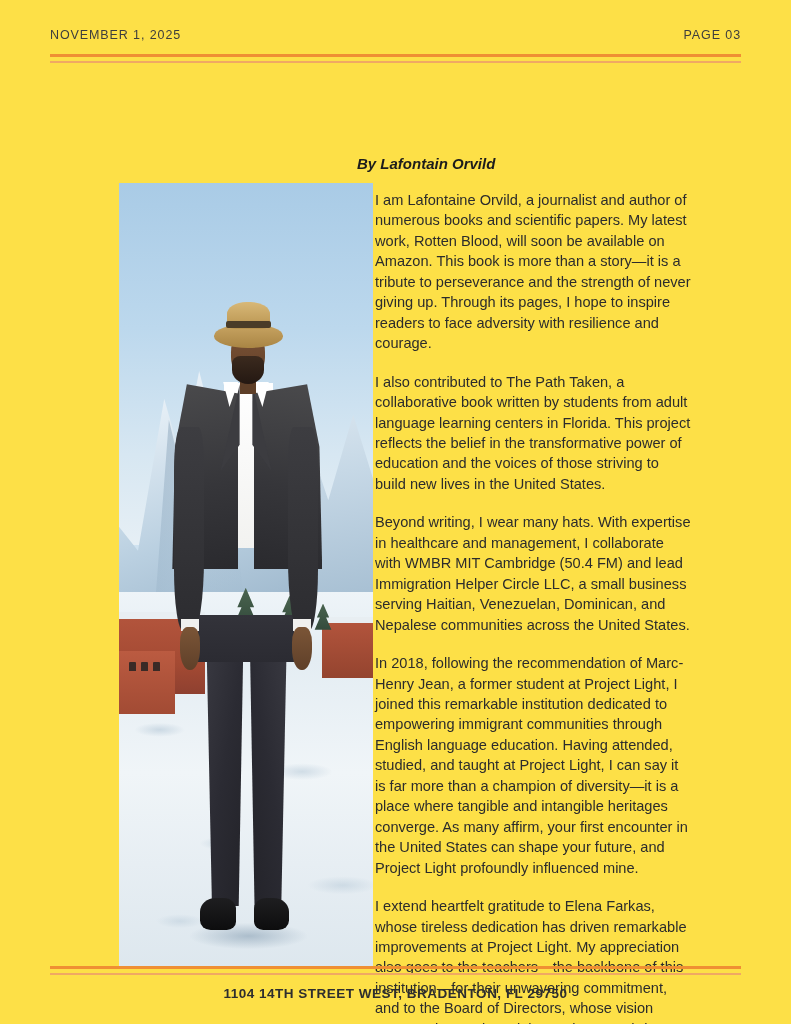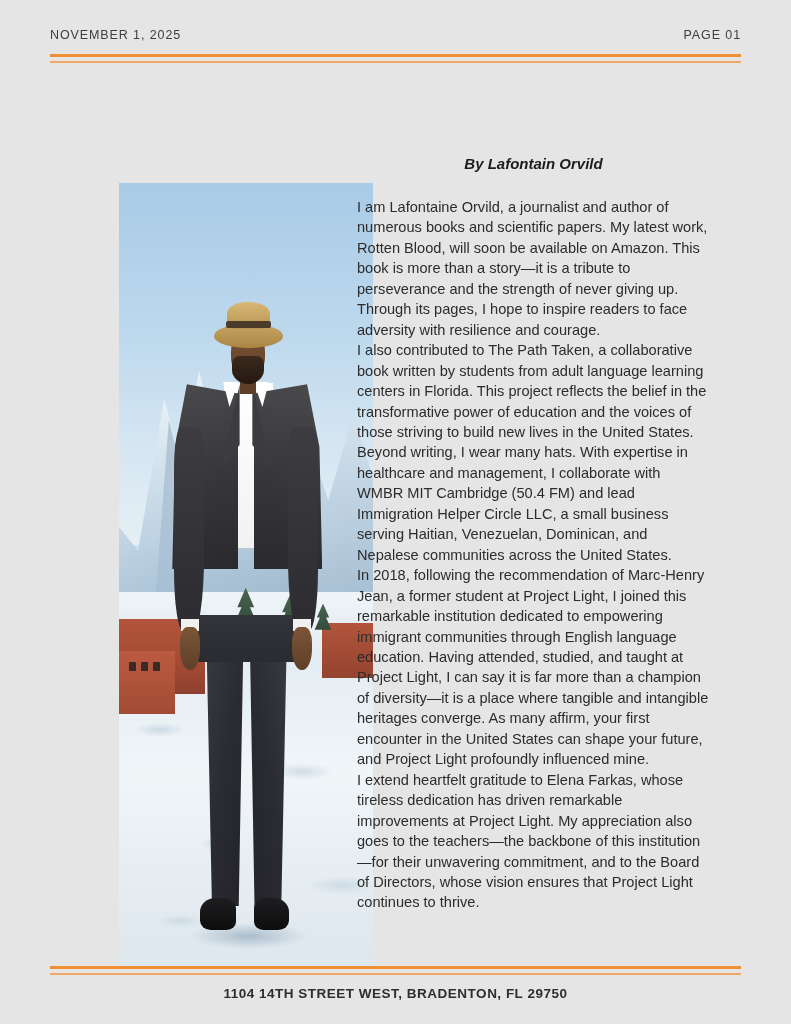--- a/index.html
+++ b/index.html
@@ -11,21 +11,21 @@
     height: 1024px;
     background: #f7f7f5;
     font-family: "Liberation Sans", sans-serif;
     overflow: hidden;
   }
 
   .page {
     position: relative;
     width: 791px;
     height: 1024px;
-    background: #e5e5e5;
+    background: #fde047;
     box-sizing: border-box;
   }
 
   
   .masthead {
     position: absolute;
     left: 50px;
     top: 28px;
     width: 691px;
     display: flex;
@@ -323,30 +323,29 @@
   }
 
   
   .article {
     position: absolute;
     left: 357px;
     top: 155px;
     width: 353px;
   }
   .byline {
-    text-align: center;
     font-family: "Liberation Sans", sans-serif;
     font-style: italic;
     font-weight: 700;
     font-size: 15px;
     color: #1c1c1c;
-    margin-bottom: 25px;
+    margin-bottom: 16px;
   }
   .body-copy p {
-    margin: 0;
+    margin: 18px;
     font-family: "Liberation Sans", sans-serif;
     font-size: 14.6px;
     line-height: 20.45px;
     color: #2c2c2c;
     text-align: left;
   }
 
   
   .footer-address {
     position: absolute;
@@ -361,21 +360,21 @@
     color: #2e2e2e;
   }
 </style>
 </head>
 <body>
 
 <div class="page">
 
   <div class="masthead">
     <span class="masthead-date">NOVEMBER 1, 2025</span>
-    <span class="masthead-page">PAGE 01</span>
+    <span class="masthead-page">PAGE 03</span>
   </div>
 
   <div class="rule-group top">
     <div class="rule-thick"></div>
     <div class="rule-gap"></div>
     <div class="rule-thin"></div>
   </div>
 
 
   <figure class="photo-frame" aria-label="Man in dark suit and straw fedora standing in snow with snow-covered mountains and red brick buildings behind">

